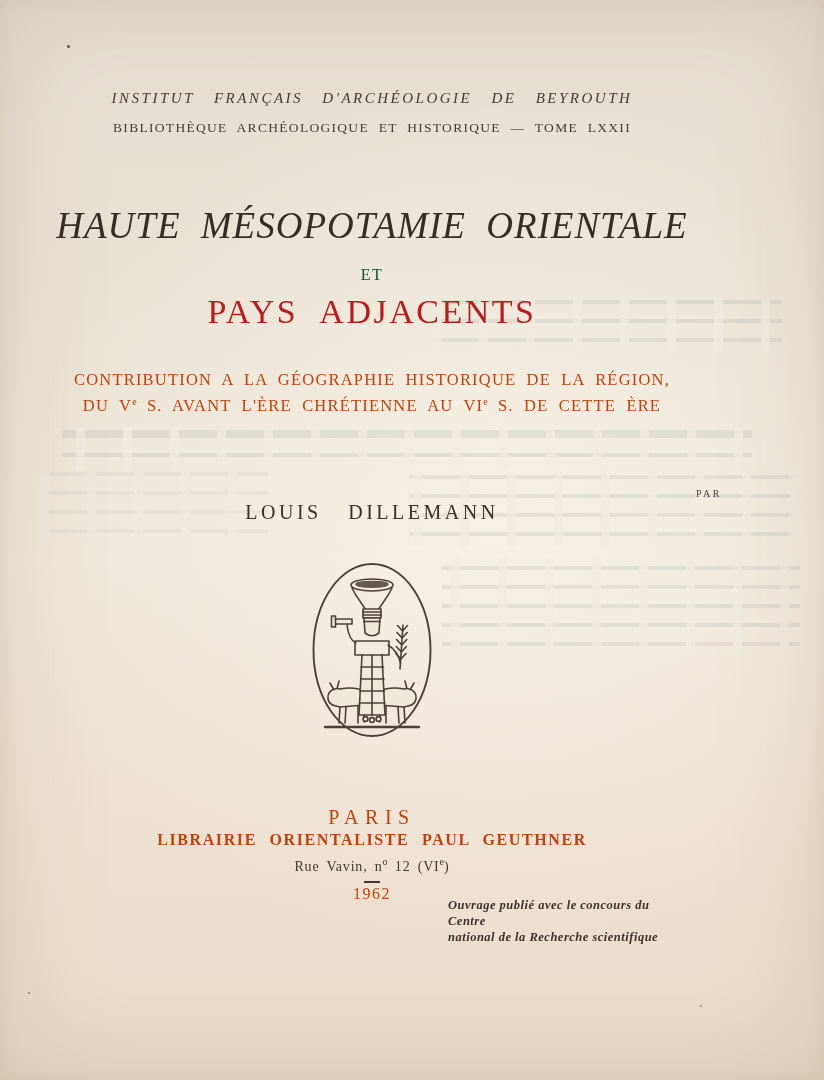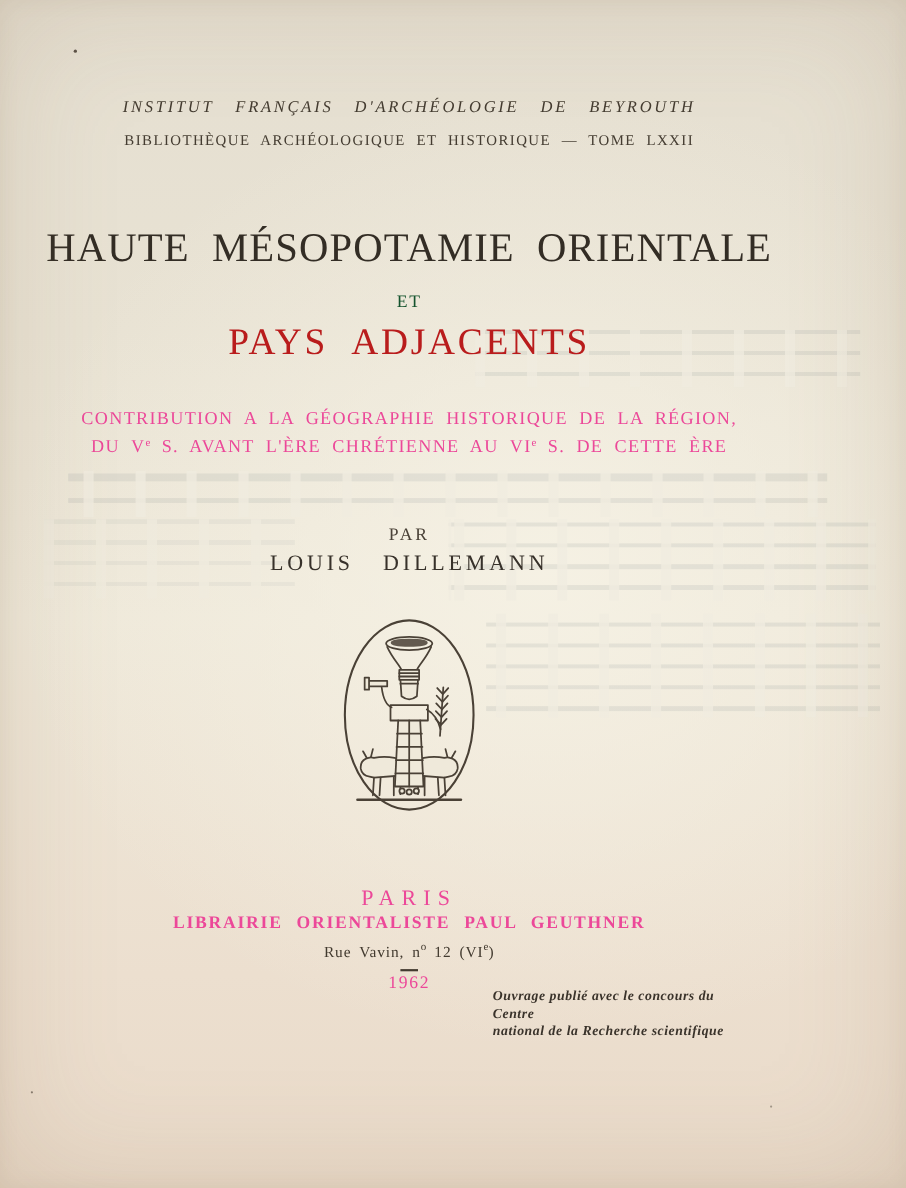--- a/index.html
+++ b/index.html
@@ -8,34 +8,34 @@
     font-family:"Liberation Serif","DejaVu Serif",serif;
     background:
       radial-gradient(95% 65% at 60% 48%, rgba(246,242,229,.9) 0%, rgba(246,242,229,0) 62%),
       linear-gradient(180deg,#e5dfd1 0%,#e8e2d3 28%,#eee8d9 52%,#ecdfcf 82%,#e9dac9 100%);
   }
   .photo{position:absolute;inset:0;}
   .photo::after{
     content:"";position:absolute;inset:0;pointer-events:none;
     box-shadow:inset 0 0 110px rgba(150,122,92,.20), inset 0 0 18px rgba(140,115,90,.10);
   }
-  .line{position:absolute;left:22px;width:700px;text-align:center;color:#ec4899;white-space:nowrap;}
+  .line{position:absolute;left:22px;width:700px;text-align:center;color:#c2410c;white-space:nowrap;}
 
   .series1{top:90px;font-style:italic;font-size:15px;letter-spacing:2.5px;word-spacing:13px;color:#443c31;}
   .series2{top:120px;font-size:13.5px;letter-spacing:1.3px;word-spacing:5px;color:#443c31;}
 
-  .title1{top:204px;font-size:37px;letter-spacing:1px;word-spacing:10px;color:#332d25;font-weight:400;}
+  .title1{top:204px;font-size:37px;letter-spacing:1px;word-spacing:10px;color:#332d25;font-weight:400;font-style:italic;}
   .connector{top:266px;font-size:16px;letter-spacing:1.5px;color:#14532d;}
   .title2{top:293px;font-size:34px;letter-spacing:2.5px;word-spacing:12px;color:#b91c1c;font-weight:400;}
 
   .sub1{top:370px;font-size:16.5px;letter-spacing:1.2px;word-spacing:5px;}
   .sub2{top:396px;font-size:16.5px;letter-spacing:1.2px;word-spacing:5px;}
   .sup{font-size:10px;vertical-align:6px;letter-spacing:0;}
 
-  .par{top:478px;font-size:16px;letter-spacing:2.5px;color:#4a4238;}
+  .par{top:488px;font-size:10px;letter-spacing:2.5px;color:#4a4238;text-align:right;}
   .author{top:501px;font-size:20px;letter-spacing:3.5px;word-spacing:18px;color:#37312a;}
 
   .emblem-wrap{position:absolute;left:310px;top:561px;width:124px;height:178px;}
   .emblem-wrap svg{display:block;}
 
   .city{top:806px;font-size:20px;letter-spacing:6.5px;}
   .publisher{top:831px;font-size:16px;letter-spacing:1.6px;word-spacing:7px;font-weight:bold;}
   .address{top:856px;font-size:14px;letter-spacing:.8px;word-spacing:3px;color:#41392e;}
   .dash-rule{position:absolute;left:364px;top:881px;width:16px;height:2px;background:#433b30;}
   .year{top:885px;font-size:16px;letter-spacing:1.5px;}

